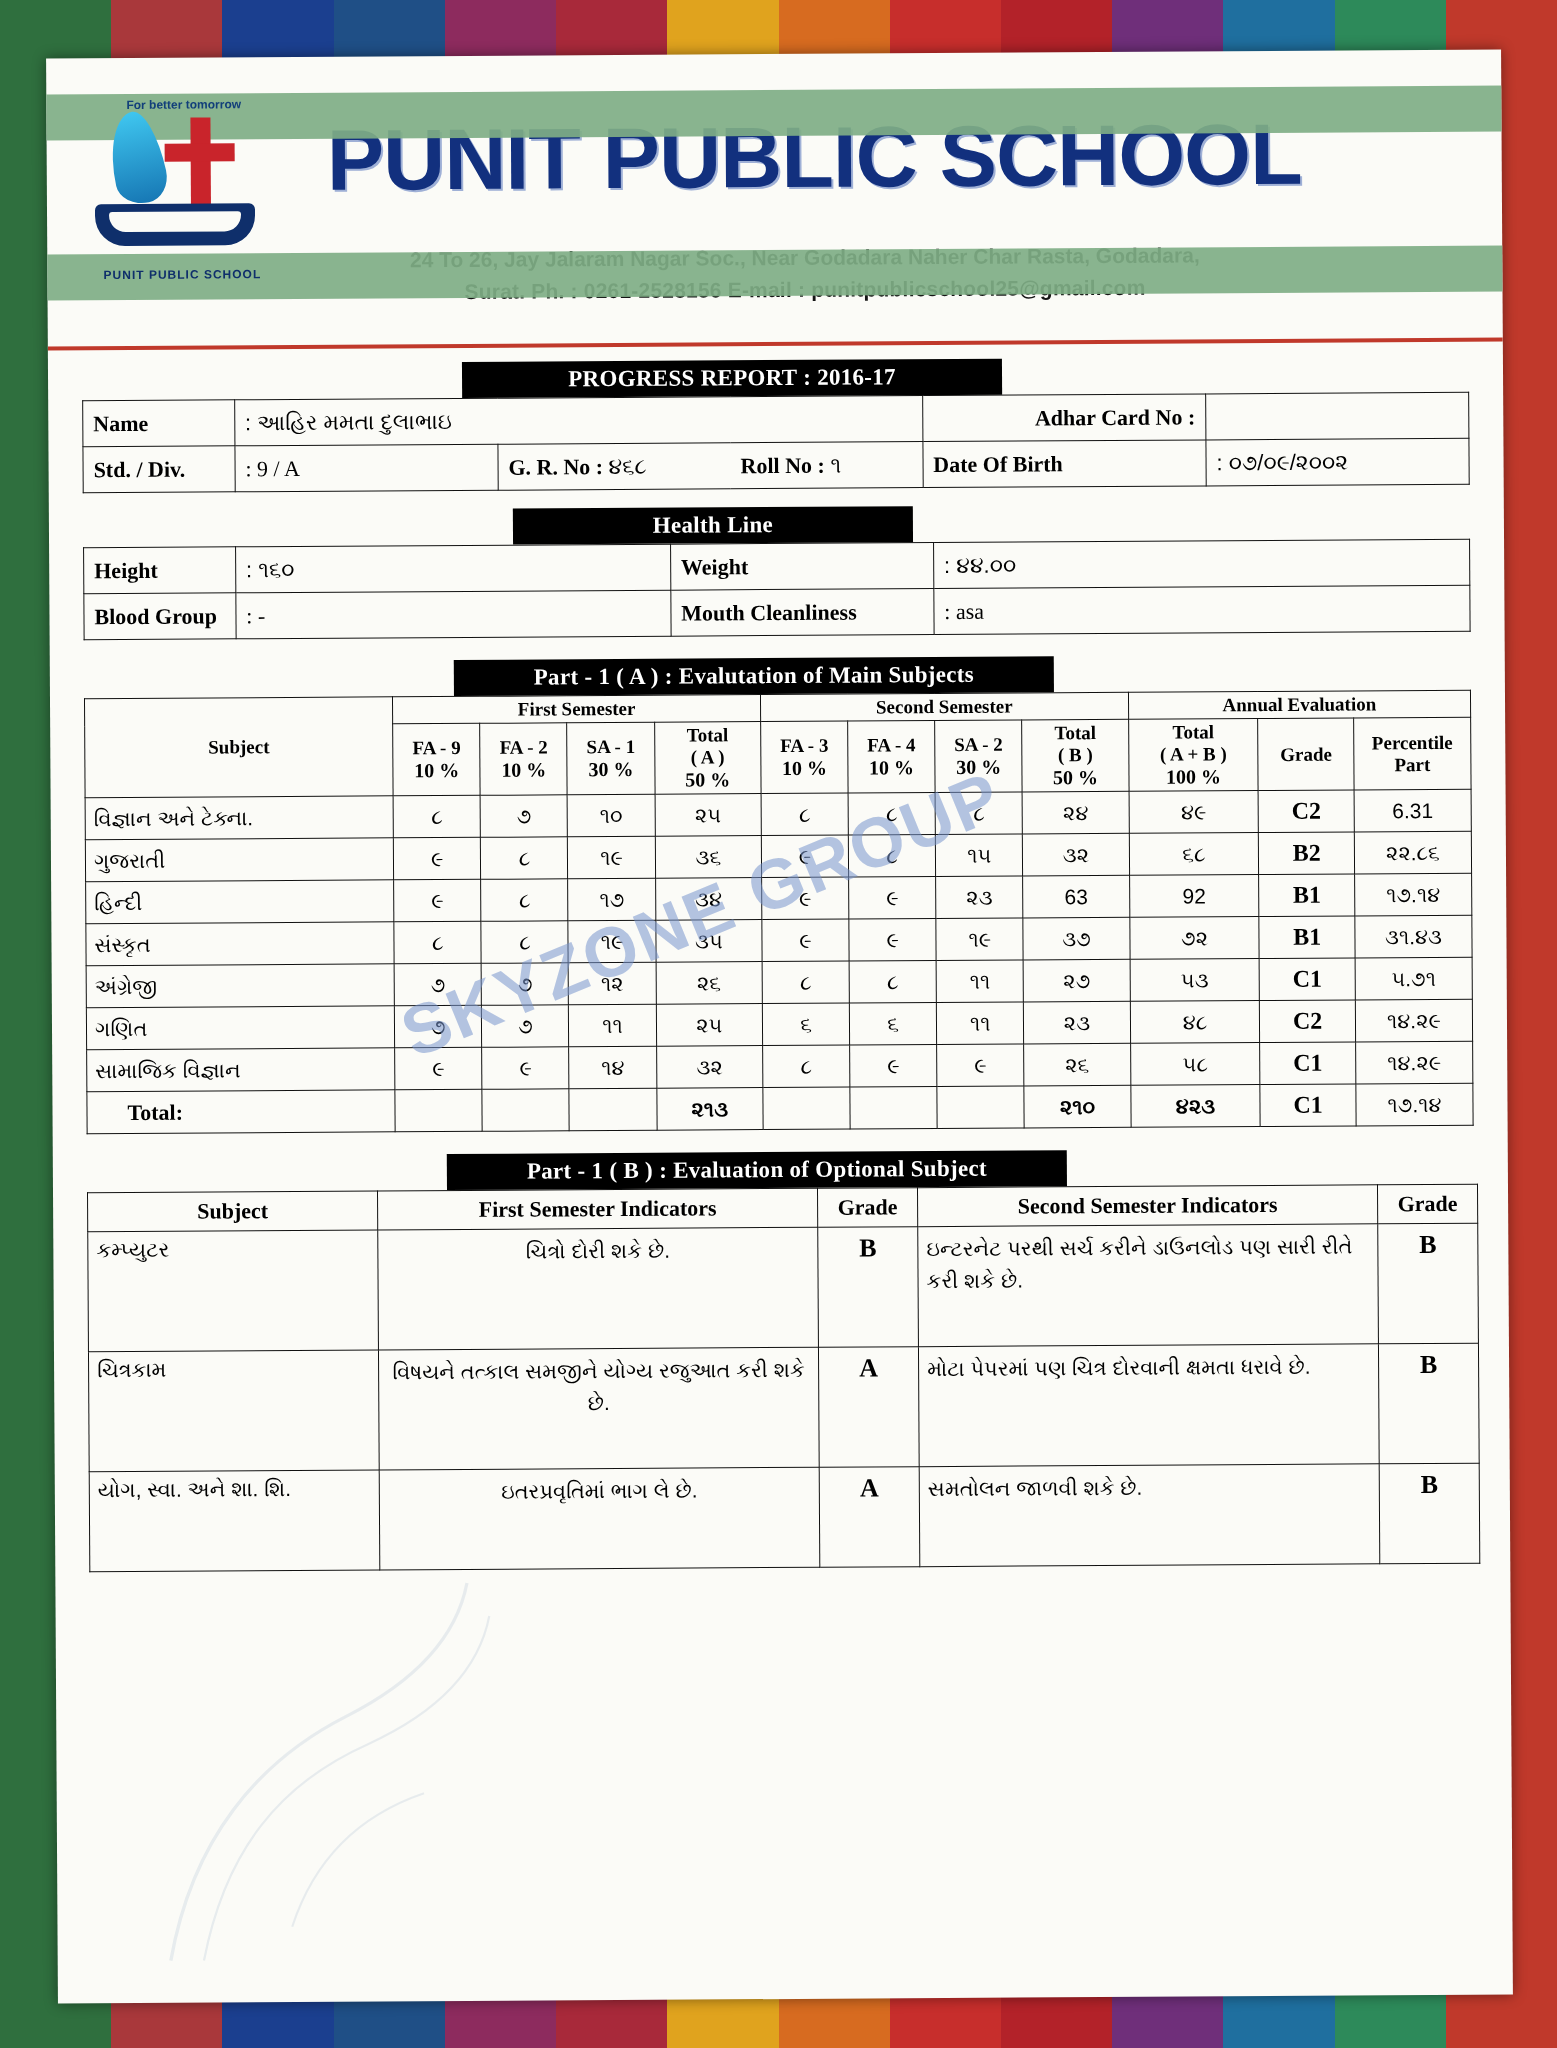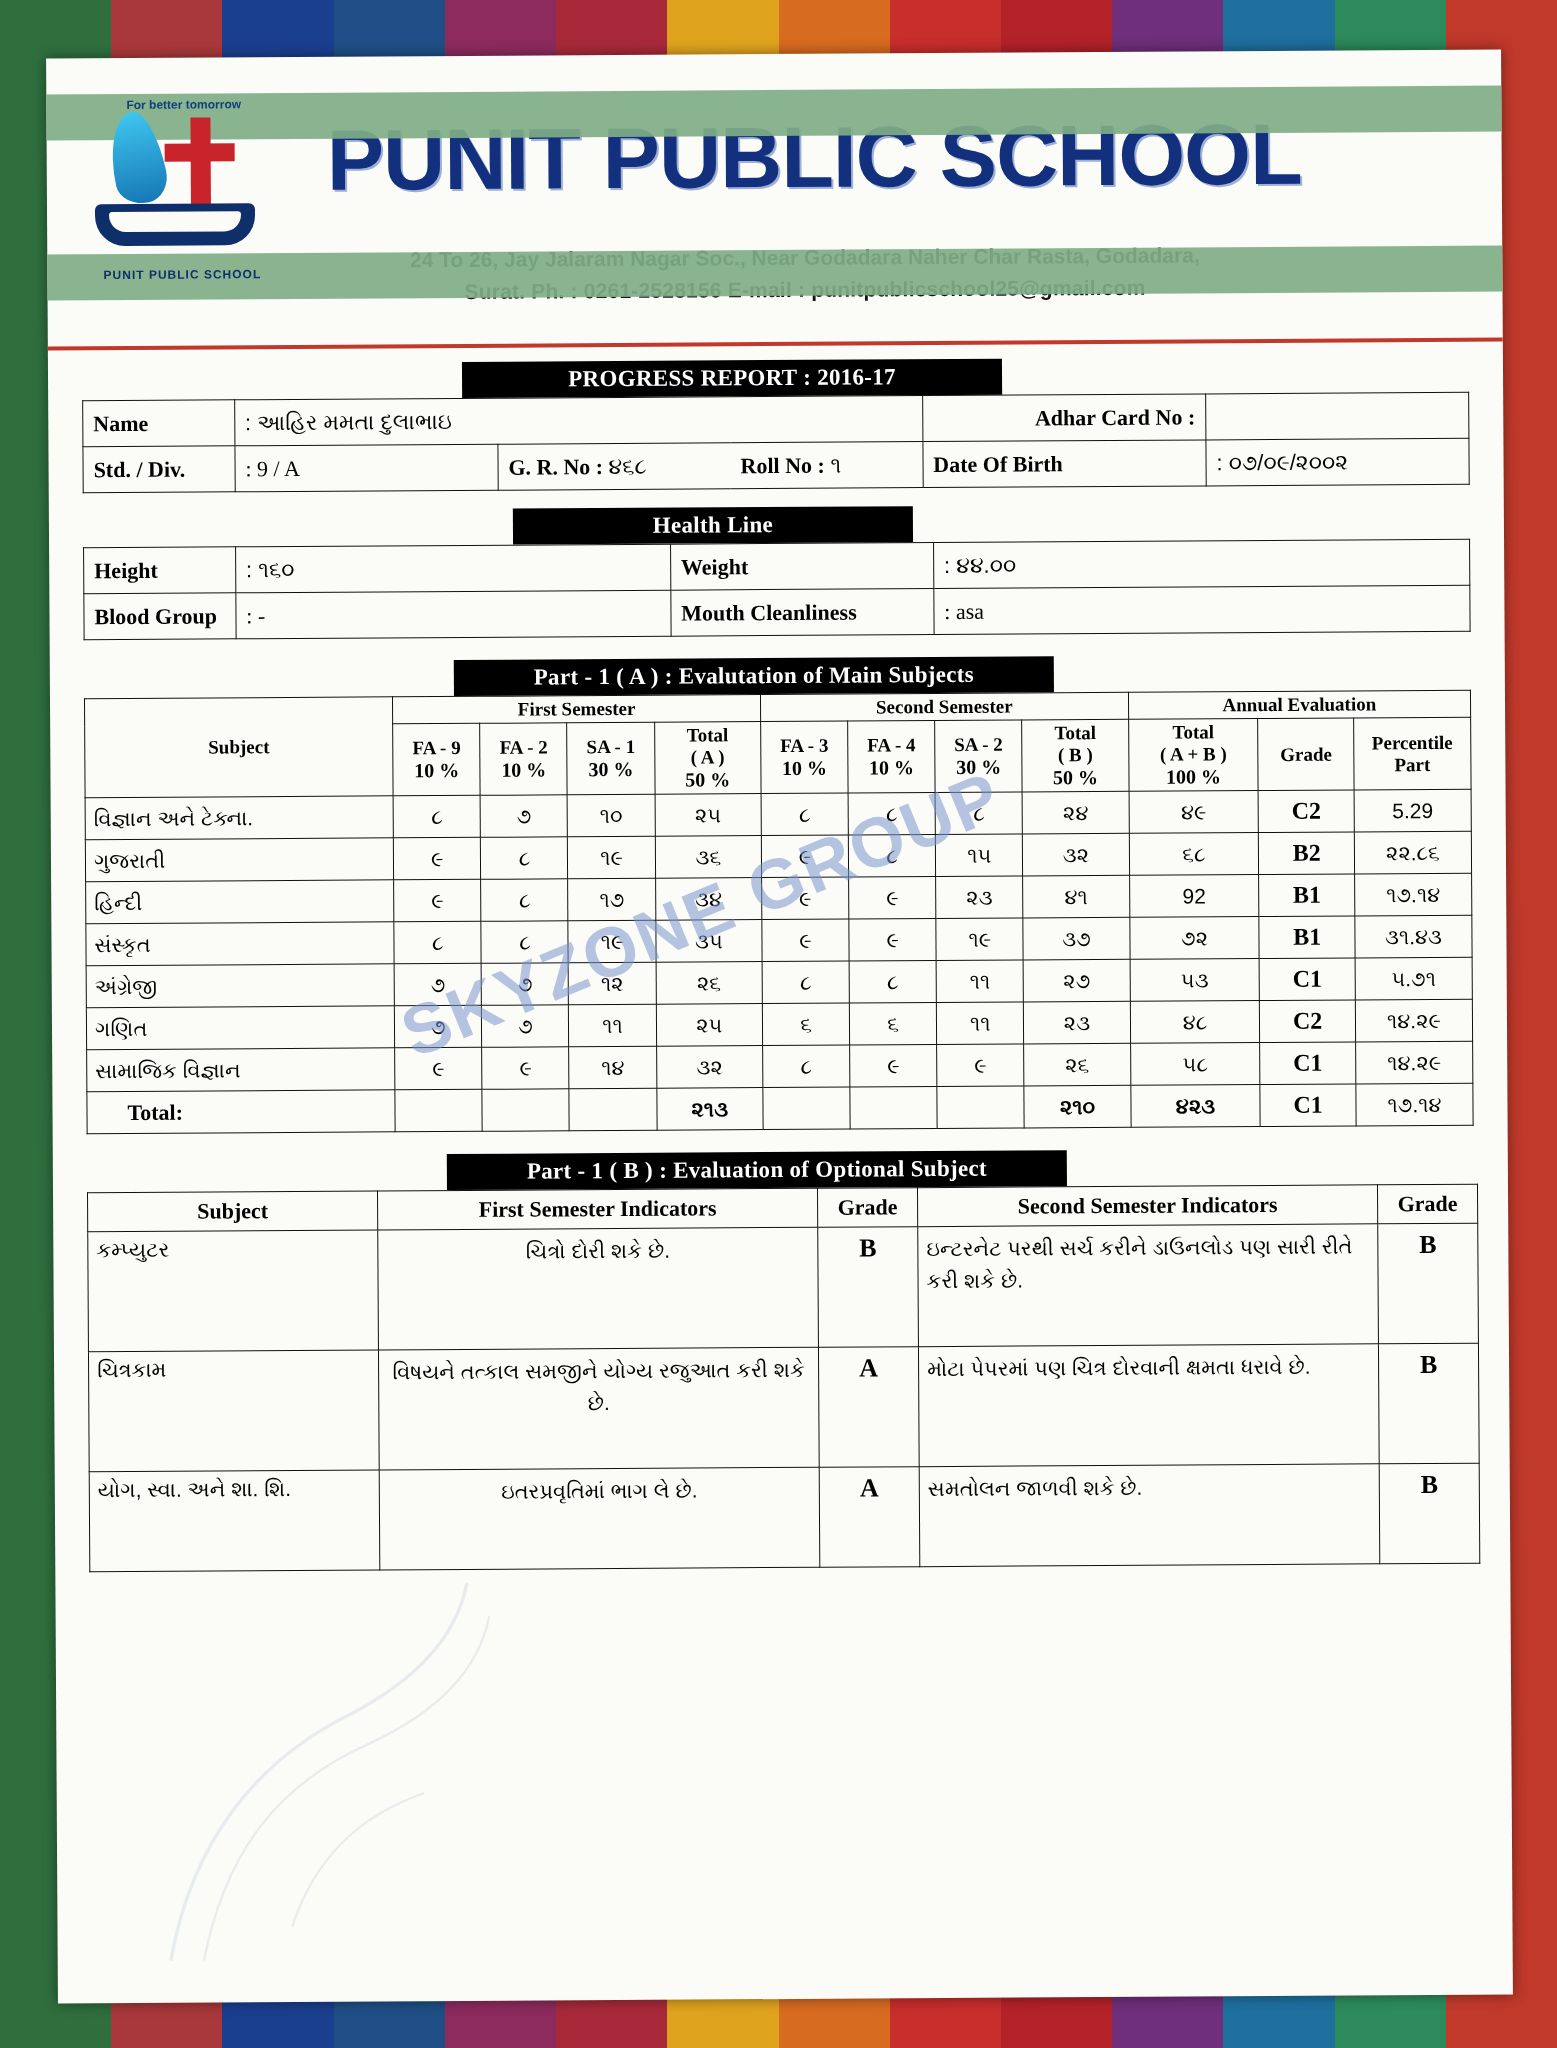--- a/index.html
+++ b/index.html
@@ -326,21 +326,21 @@
         <td class="num">૮</td>
         <td class="num">૭</td>
         <td class="num">૧૦</td>
         <td class="num">૨૫</td>
         <td class="num">૮</td>
         <td class="num">૮</td>
         <td class="num">૮</td>
         <td class="num">૨૪</td>
         <td class="num">૪૯</td>
         <td class="grade">C2</td>
-        <td class="num">5.29</td>
+        <td class="num">6.31</td>
       </tr>
       <tr>
         <td class="subj">ગુજરાતી</td>
         <td class="num">૯</td>
         <td class="num">૮</td>
         <td class="num">૧૯</td>
         <td class="num">૩૬</td>
         <td class="num">૯</td>
         <td class="num">૮</td>
         <td class="num">૧૫</td>
@@ -351,21 +351,21 @@
       </tr>
       <tr>
         <td class="subj">હિન્દી</td>
         <td class="num">૯</td>
         <td class="num">૮</td>
         <td class="num">૧૭</td>
         <td class="num">૩૪</td>
         <td class="num">૯</td>
         <td class="num">૯</td>
         <td class="num">૨૩</td>
-        <td class="num">૪૧</td>
+        <td class="num">63</td>
         <td class="num">92</td>
         <td class="grade">B1</td>
         <td class="num">૧૭.૧૪</td>
       </tr>
       <tr>
         <td class="subj">સંસ્કૃત</td>
         <td class="num">૮</td>
         <td class="num">૮</td>
         <td class="num">૧૯</td>
         <td class="num">૩૫</td>

